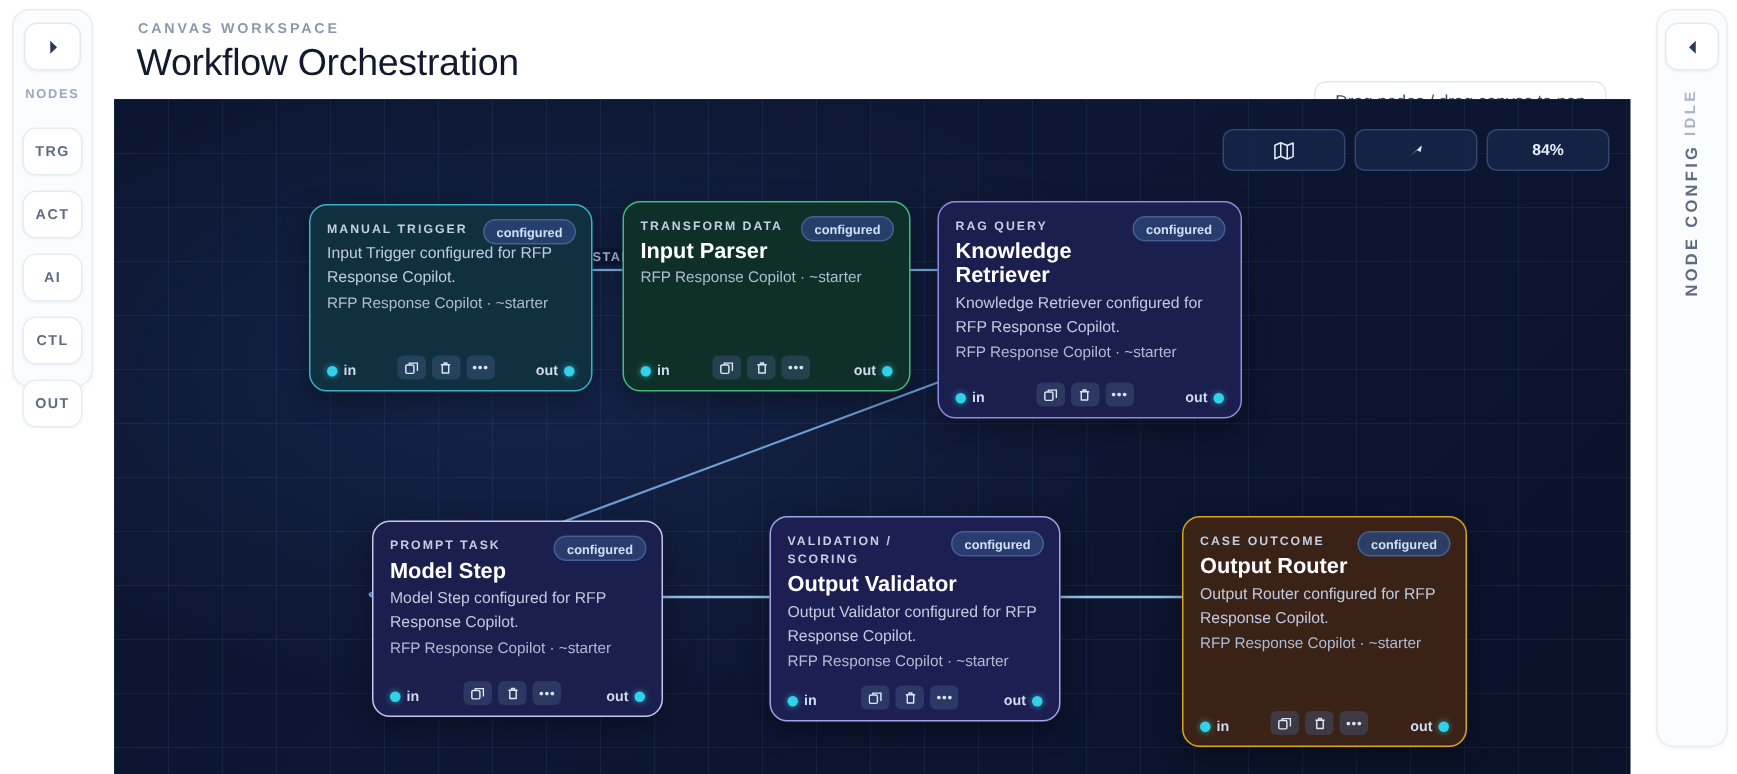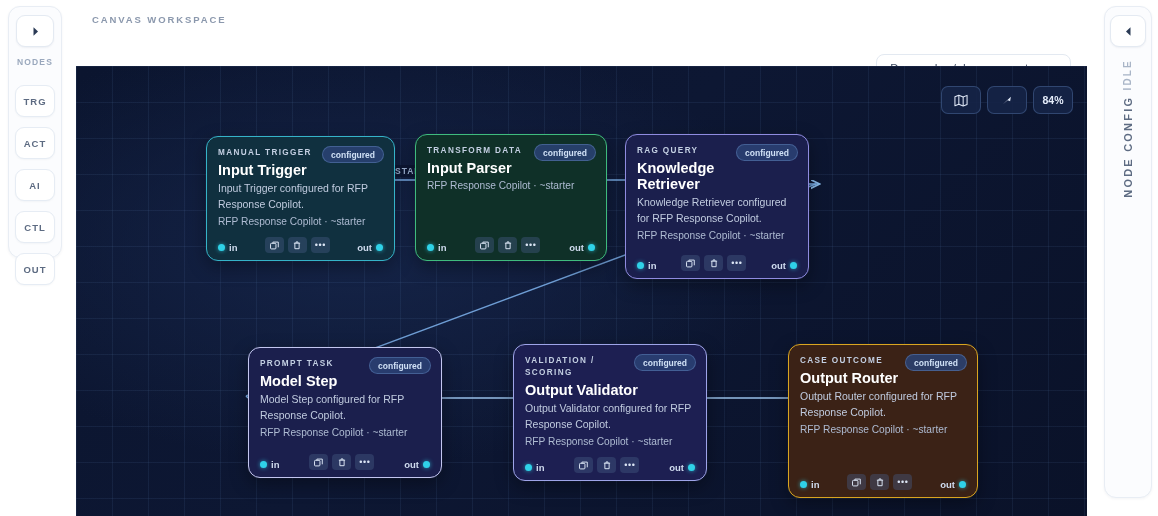--- a/index.html
+++ b/index.html
@@ -265,21 +265,21 @@
 
   
   .zoom-bar {
     position: absolute;
     right: 14px; top: 20px;
     display: flex; gap: 6px;
   }
   .zoom-btn {
     height: 26px;
     min-width: 30px;
-    padding: 0 4px;
+    padding: 0 25px;
     background: rgba(22,36,70,0.92);
     border: 1px solid rgba(110,145,205,0.32);
     border-radius: 7px;
     display: flex; align-items: center; justify-content: center;
     cursor: pointer;
   }
   .zoom-level {
     font-size: 10.5px; font-weight: 700; color: #e4ecfa;
   }
 </style>
@@ -301,20 +301,21 @@
         <div class="rail-btn">ACT</div>
         <div class="rail-btn">AI</div>
         <div class="rail-btn">CTL</div>
         <div class="rail-btn">OUT</div>
       </div>
     </div>
   </div>
 
   <div class="header">
     <div class="eyebrow">CANVAS WORKSPACE</div>
+    <div class="page-title">Workflow Orchestration</div>
     <div class="hint-pill">Drag nodes / drag canvas to pan</div>
   </div>
 
   <div class="canvas">
 
     <svg class="edges" viewBox="0 0 1011 450">
       <defs>
         <marker id="arw" markerWidth="7" markerHeight="7" refX="5" refY="3" orient="auto">
           <path d="M0,0 L6,3 L0,6" fill="none" stroke="#8fc2f2" stroke-width="1.1"></path>
         </marker>
@@ -349,21 +350,20 @@
         </svg>
       </div>
       <div class="zoom-btn">
         <span class="zoom-level">84%</span>
       </div>
     </div>
 
     <div class="node" id="n0" style="left: 130px; top: 70px; width: 189px; height: 125px; border-color: rgb(53, 179, 201); background: rgb(16, 48, 63); box-shadow: rgba(255, 255, 255, 0.02) 0px 0px 0px 1px, rgba(0, 0, 0, 0.35) 0px 6px 18px;">
       <div class="node-kind">MANUAL TRIGGER</div>
       <div class="badge">configured</div>
-      <div class="node-title">Input Trigger</div>
       <div class="node-desc">Input Trigger configured for RFP Response Copilot.</div>
       <div class="node-meta">RFP Response Copilot · ~starter</div>
       <div class="node-footer">
         <span class="port">
           <span class="dot"></span>
           <span>in</span>
         </span>
         <span class="act-group">
           <span class="act-btn">
             <svg width="9" height="9" viewBox="0 0 10 10">
@@ -413,21 +413,21 @@
             <span class="ell">•••</span>
           </span>
         </span>
         <span class="port">
           <span>out</span>
           <span class="dot"></span>
         </span>
       </div>
     </div>
 
-    <div class="node" id="n2" style="left: 549px; top: 68px; width: 184px; height: 145px; border-color: rgb(143, 139, 224); background: rgb(27, 31, 77); box-shadow: rgba(255, 255, 255, 0.02) 0px 0px 0px 1px, rgba(0, 0, 0, 0.35) 0px 6px 18px;">
+    <div class="node" id="n2" style="left: 549px; top: 68px; width: 203px; height: 145px; border-color: rgb(143, 139, 224); background: rgb(27, 31, 77); box-shadow: rgba(255, 255, 255, 0.02) 0px 0px 0px 1px, rgba(0, 0, 0, 0.35) 0px 6px 18px;">
       <div class="node-kind">RAG QUERY</div>
       <div class="badge">configured</div>
       <div class="node-title" style="max-width:118px;">Knowledge Retriever</div>
       <div class="node-desc">Knowledge Retriever configured for RFP Response Copilot.</div>
       <div class="node-meta">RFP Response Copilot · ~starter</div>
       <div class="node-footer">
         <span class="port">
           <span class="dot"></span>
           <span>in</span>
         </span>

